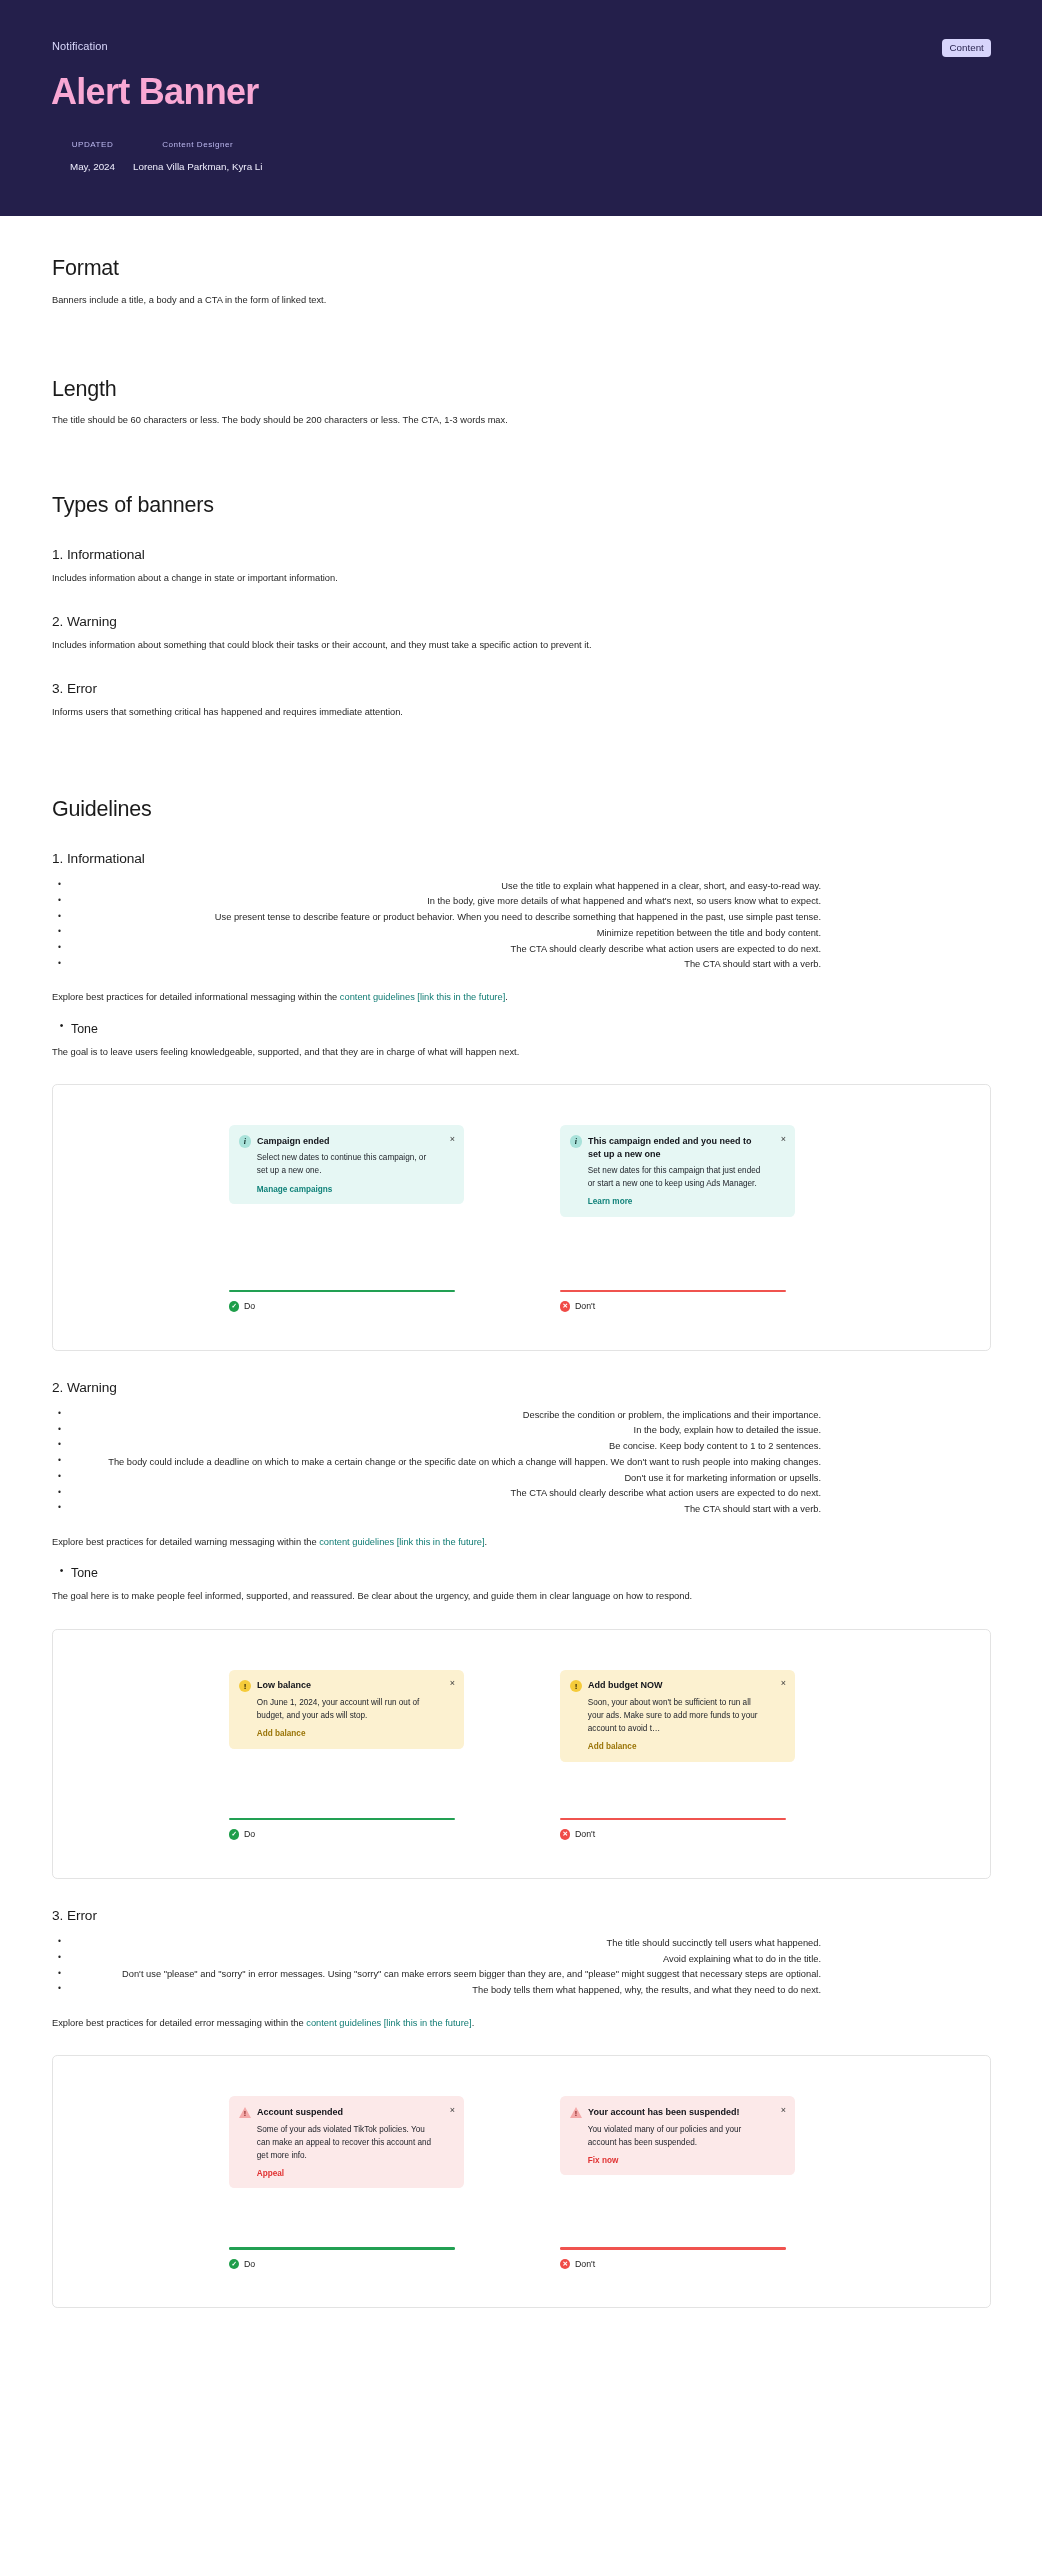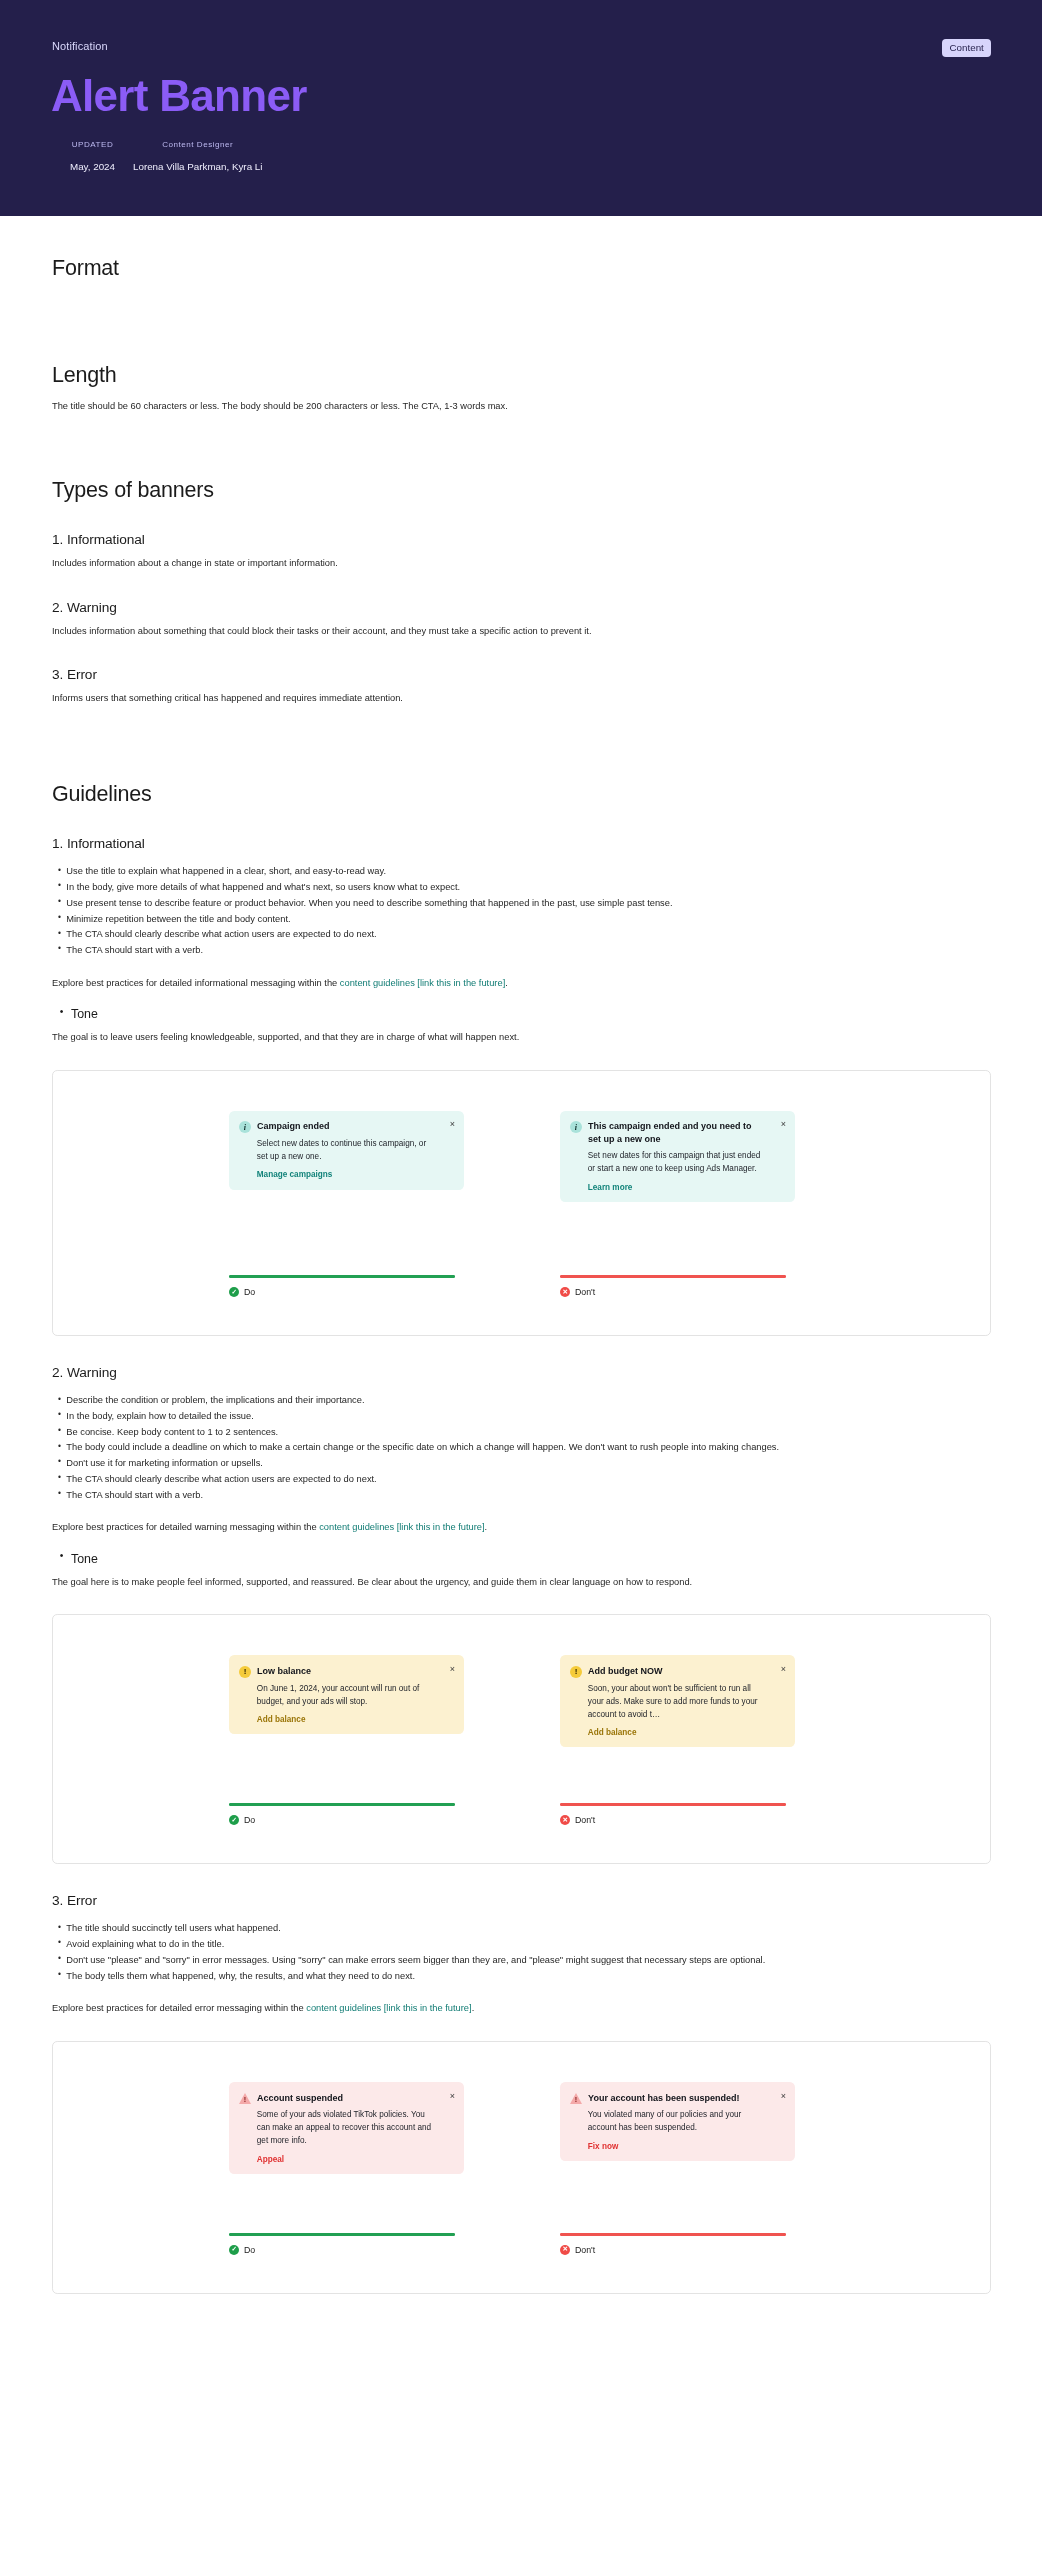--- a/index.html
+++ b/index.html
@@ -33,22 +33,22 @@
     color: #241F4B;
     font-size: 9.8px;
     border-radius: 3.9px;
     padding: 3.9px 7.2px 4.6px;
     line-height: 1;
   }
   .hero-title {
     position: absolute;
     left: 51px;
     top: 72px;
-    color: #8b5cf6;
-    font-size: 44px;
+    color: #f9a8d4;
+    font-size: 36px;
     font-weight: bold;
     letter-spacing: -0.7px;
     line-height: 1.1;
   }
   .hero-meta {
     position: absolute;
     left: 52px;
     top: 140px;
     display: flex;
     gap: 0;
@@ -99,20 +99,21 @@
   }
   p.body {
     font-size: 9.3px;
     color: #262626;
     line-height: 1.55;
     max-width: 769px;
   }
   ul.rules {
     list-style: none;
     max-width: 769px;
+    text-align: right;
   }
   ul.rules li {
     font-size: 9.3px;
     color: #262626;
     line-height: 1.62;
     position: relative;
     padding-left: 14.3px;
     margin-bottom: 0.7px;
   }
   ul.rules li::before {
@@ -289,20 +290,21 @@
       <span class="meta-value">Lorena Villa Parkman, Kyra Li</span>
     </div>
   </div>
 </div>
 
 <div class="page">
 
   <div class="mt-format">
     <h2 class="big">Format</h2>
     <div class="gap-a"></div>
+    <p class="body">Banners include a title, a body and a CTA in the form of linked text.</p>
   </div>
 
   <div class="gap-b"></div>
 
   <div>
     <h2 class="big">Length</h2>
     <div class="gap-c"></div>
     <p class="body">The title should be 60 characters or less. The body should be 200 characters or less. The CTA, 1-3 words max.</p>
   </div>
 

